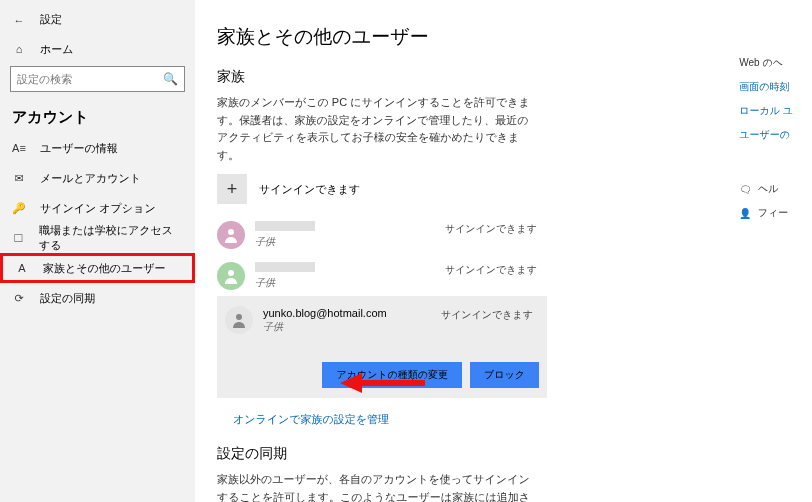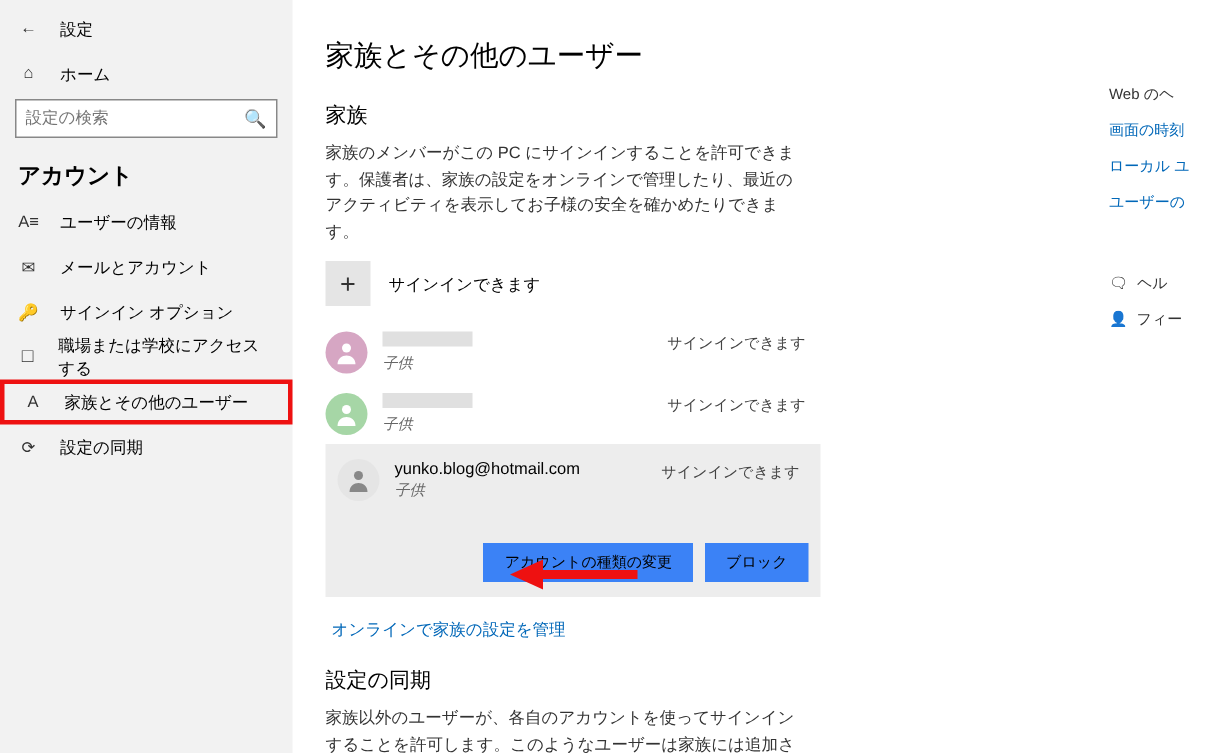--- a/index.html
+++ b/index.html
@@ -25,21 +25,21 @@
 .avatar.c2 { background: #a6d6a6; }
 .avatar.plain { background: #e5e5e5; border-radius: 50%; }
 .m-name { font-size: 11px; background: #e0e0e0; color: #e0e0e0; width: 60px; height: 10px; display: inline-block; }
 .m-type { font-size: 10px; color: #666; font-style: italic; }
 .m-status { position: absolute; right: 10px; top: 8px; font-size: 10px; color: #444; }
 .member.selected { background: #ededed; padding: 10px 8px; flex-direction: column; align-items: stretch; width: 330px; }
 .member.selected .top { display: flex; align-items: center; position: relative; }
 .member.selected .m-status { right: 6px; top: 2px; }
 .btns { display: flex; gap: 8px; justify-content: flex-end; margin-top: 12px; }
 .btn { background: #3b82f6; border: none; font-size: 10px; padding: 6px 14px; cursor: pointer; margin-top: 16px; }
-.link { color: #0067b8; font-size: 11px; margin: 14px 4px 18px; display: inline-block; cursor: pointer; }
+.link { color: #0067b8; font-size: 11px; margin: 14px 16px 18px; display: inline-block; cursor: pointer; }
 .arrow { position: absolute; left: 340px; top: 368px; }
 .rightcol { position: absolute; right: 0; top: 56px; font-size: 10px; color: #333; padding-right: 19px; }
 .rightcol div { margin-bottom: 10px; white-space: nowrap; }
 .rc-link { color: #0067b8; }
 .rc-row { display: flex; align-items: center; gap: 6px; }
 </style>
 </head>
 <body>
 
 <div class="layout">

